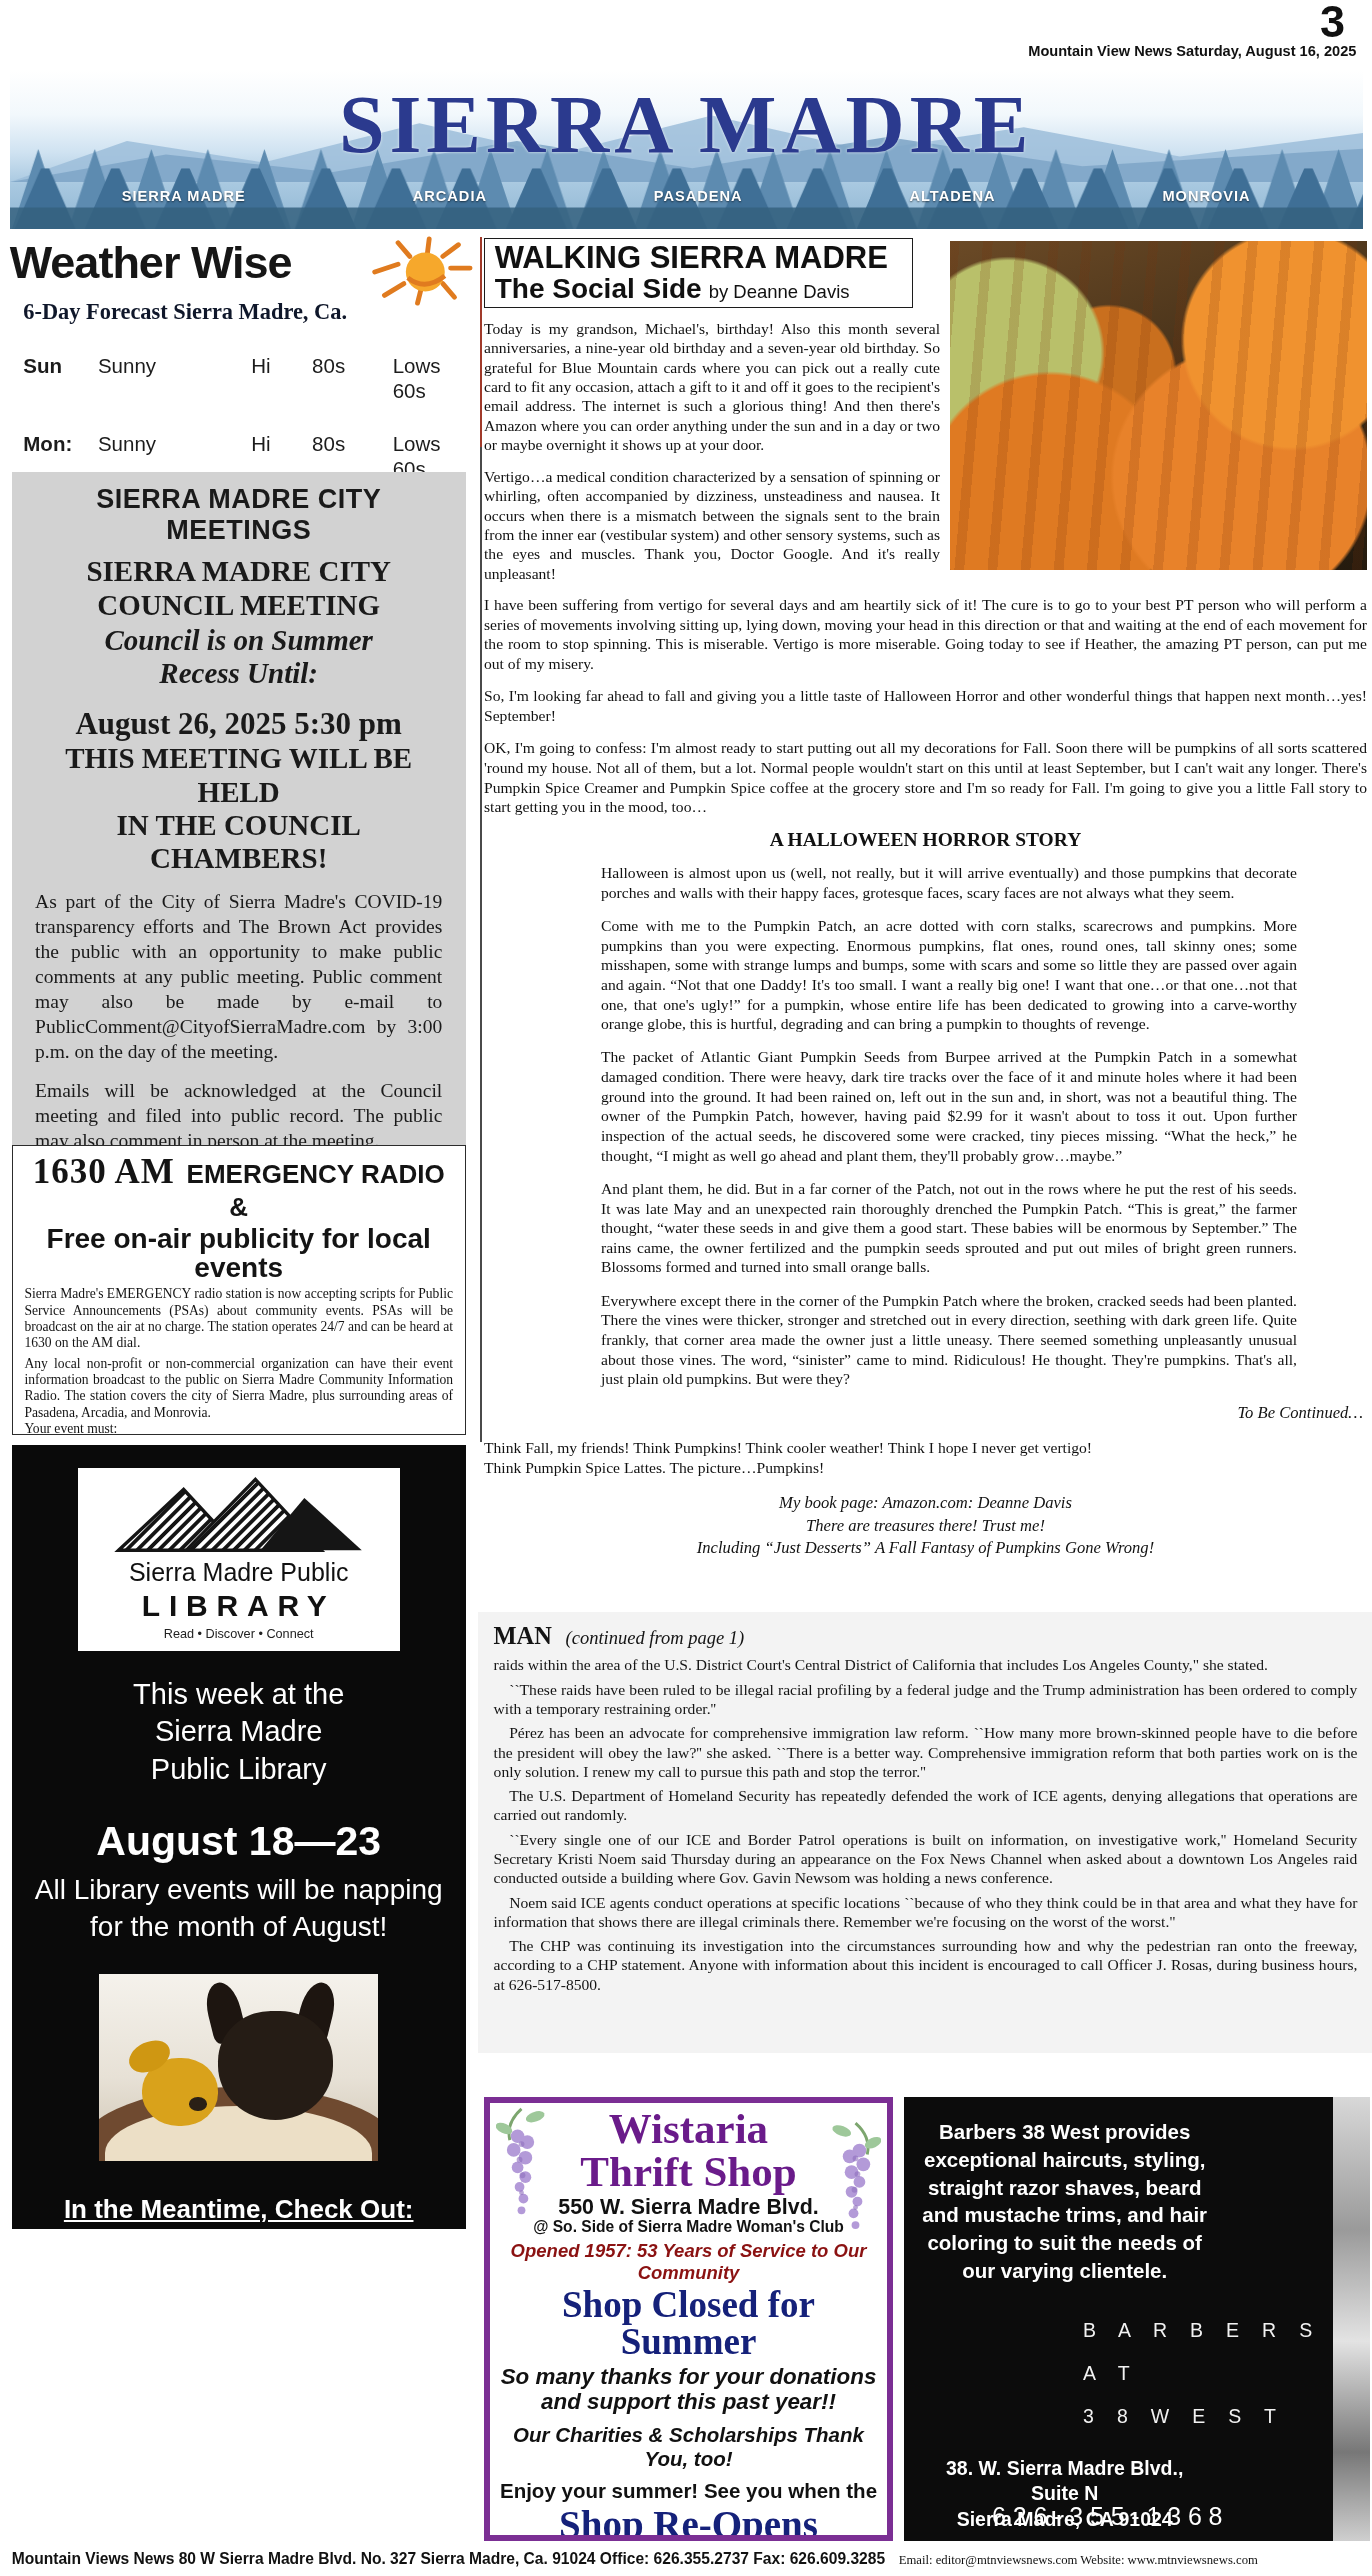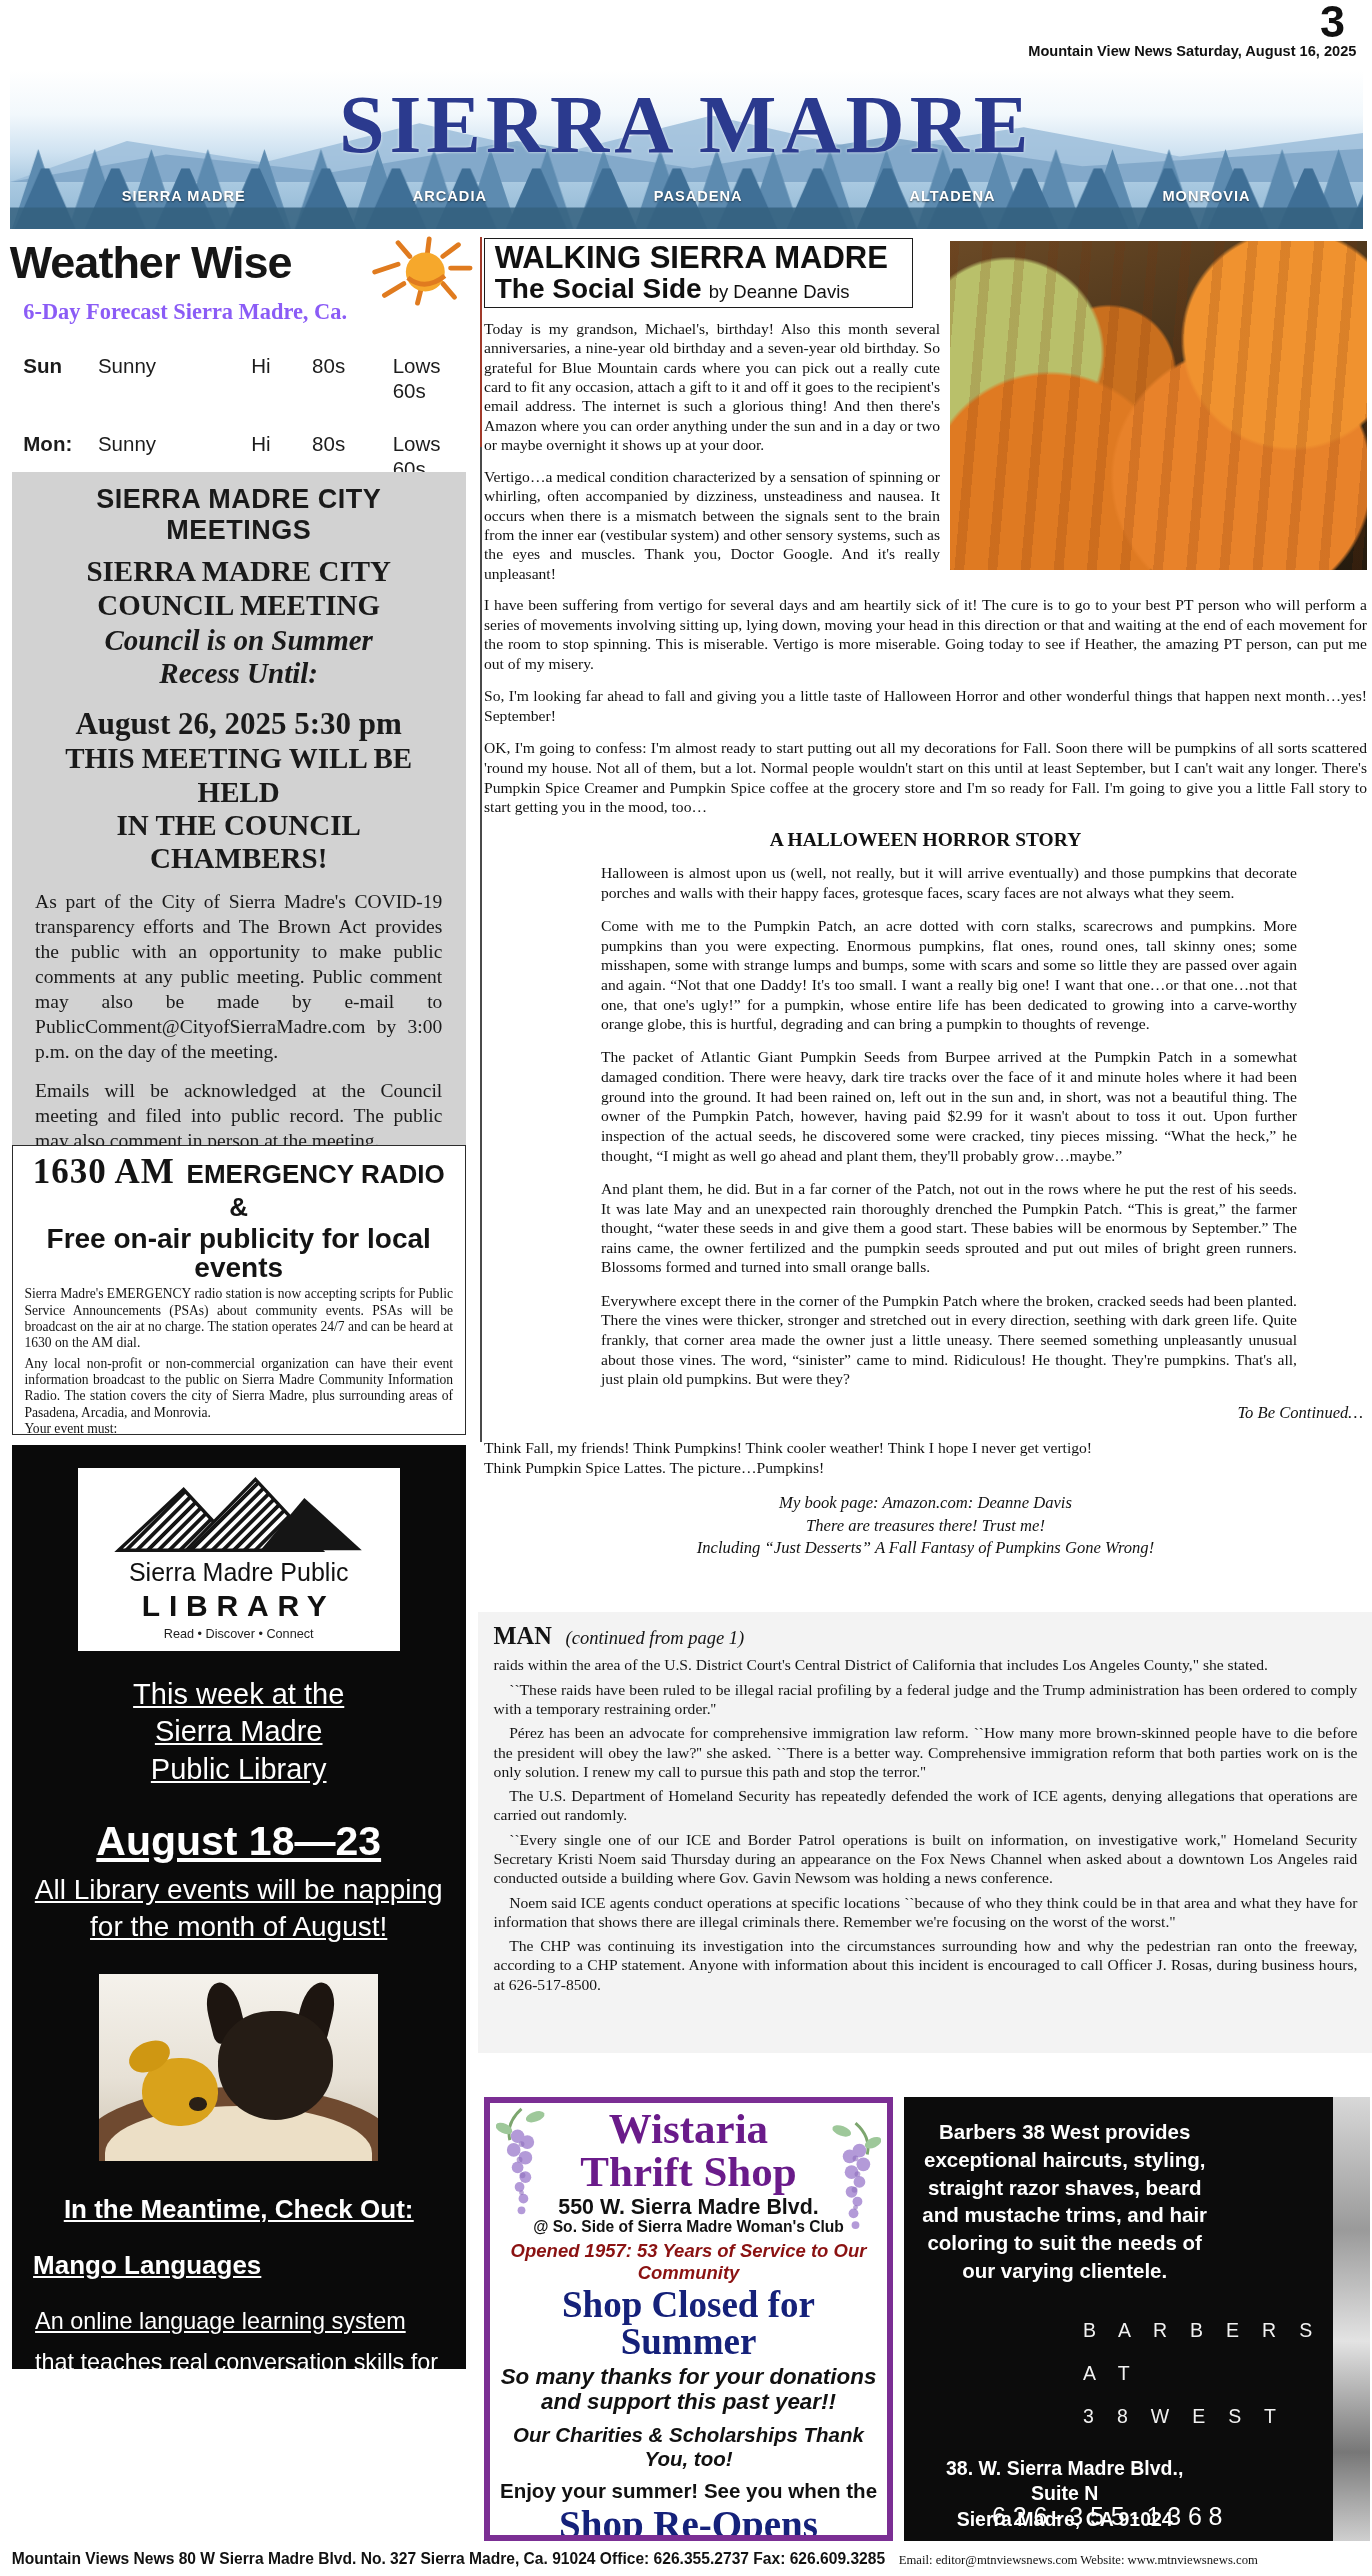--- a/index.html
+++ b/index.html
@@ -19,21 +19,21 @@
                   font-family:"Liberation Serif", serif; font-weight:bold; font-size:82px; line-height:1;
                   color:#2b3a8e; letter-spacing:4.9px; text-shadow:0 0 2.9px rgba(255,255,255,.8); }
   .banner-cities { position:absolute; bottom:25px; left:0; right:0; display:flex; justify-content:space-between;
                    padding:0 112px; color:#fff; font:bold 14.6px "Liberation Sans", sans-serif; letter-spacing:1px;
                    text-shadow:0 1px 1.9px rgba(0,0,0,.55); }
 
   
   .weather { position:absolute; left:9.7px; top:237px; width:468px; }
   .weather-title { font:bold 45px "Liberation Sans", sans-serif; letter-spacing:-1px; color:#161616; }
   .sun { position:absolute; right:1.9px; top:-1.9px; }
-  .weather-sub { margin:9.7px 0 3.9px 13.6px; font:bold 22.4px "Liberation Serif", serif; color:#8b5cf6; }
+  .weather-sub { margin:9.7px 0 3.9px 13.6px; font:bold 22.4px "Liberation Serif", serif; color:#0f172a; }
   .wrow { display:flex; padding-left:13.6px; font:20.5px "Liberation Sans", sans-serif; line-height:25px; color:#1c1c1c;margin-top:28px; }
   .wday { width:76px; font-weight:bold; }
   .wcond { width:156px; }
   .whi { width:62px; }
   .wtemp { width:82px; }
   .weather-note { margin:5.8px 0 0 7.8px; font:italic 14.6px "Liberation Sans", sans-serif; color:#222; }
 
   .vrule { position:absolute; left:480px; top:237px; width:1.9px; height:1205px;
            background:linear-gradient(180deg,#a03a2a 0 210px,#4a4a4a 210px); }
 
@@ -48,22 +48,22 @@
 
   .radio { position:absolute; left:11.7px; top:1145px; width:454px; height:290px; background:#fff;
            border:1.9px solid #2c2c2c; padding:5.8px 11.7px; overflow:hidden; color:#141414; }
   .radio-head1 { text-align:center; line-height:1; }
   .radio-1630 { font:bold 35px "Liberation Serif", serif; letter-spacing:1px; }
   .radio-emg { font:bold 26px "Liberation Sans", sans-serif; margin-left:7.8px; }
   .radio-head2 { text-align:center; font:bold 28px "Liberation Sans", sans-serif; line-height:1.05; margin-top:1px; }
   .radio-p { font:13.6px "Liberation Serif", serif; line-height:1.2; text-align:justify; margin-top:3.9px; }
   .radio-must { font:13.6px "Liberation Serif", serif; line-height:1.2; }
 
-  .library { position:absolute; left:11.7px; top:1445px; width:454px; height:924px; background:#0a0a0a;
-             color:#fff; text-align:center; font-family:"Liberation Sans", sans-serif; overflow:hidden;text-decoration:underline; }
+  .library { position:absolute; left:11.7px; top:1445px; width:454px; height:784px; background:#0a0a0a;
+             color:#fff; text-align:center; font-family:"Liberation Sans", sans-serif; overflow:hidden; }
   .lib-card { width:322px; margin:23.4px auto 0; background:#fff; color:#111; padding:7.8px 5.8px 9.7px; }
   .lib-name { font:25px "Liberation Sans", sans-serif; margin-top:1.9px; }
   .lib-big { font:bold 30px "Liberation Sans", sans-serif; letter-spacing:8.8px; margin-top:1.9px; }
   .lib-tag { font:12.7px "Liberation Sans", sans-serif; margin-top:3.9px; color:#222; }
   .lib-intro { margin-top:25px; font:29px "Liberation Sans", sans-serif; line-height:1.3; }
   .lib-dates { margin-top:29px; font:bold 41px "Liberation Sans", sans-serif; }
   .lib-nap { margin:7.8px auto 0; width:419px; font:28px "Liberation Sans", sans-serif; line-height:1.3; }
   .dog { position:relative; width:279px; height:187px; margin:29px auto 0; overflow:hidden;
          background:linear-gradient(180deg,#f5f2ec 0%,#e7e1d6 55%,#cfc4b2 100%); }
   .dog-bed { position:absolute; left:-17.5px; right:-17.5px; bottom:-43px; height:117px; background:#6f4a30;

